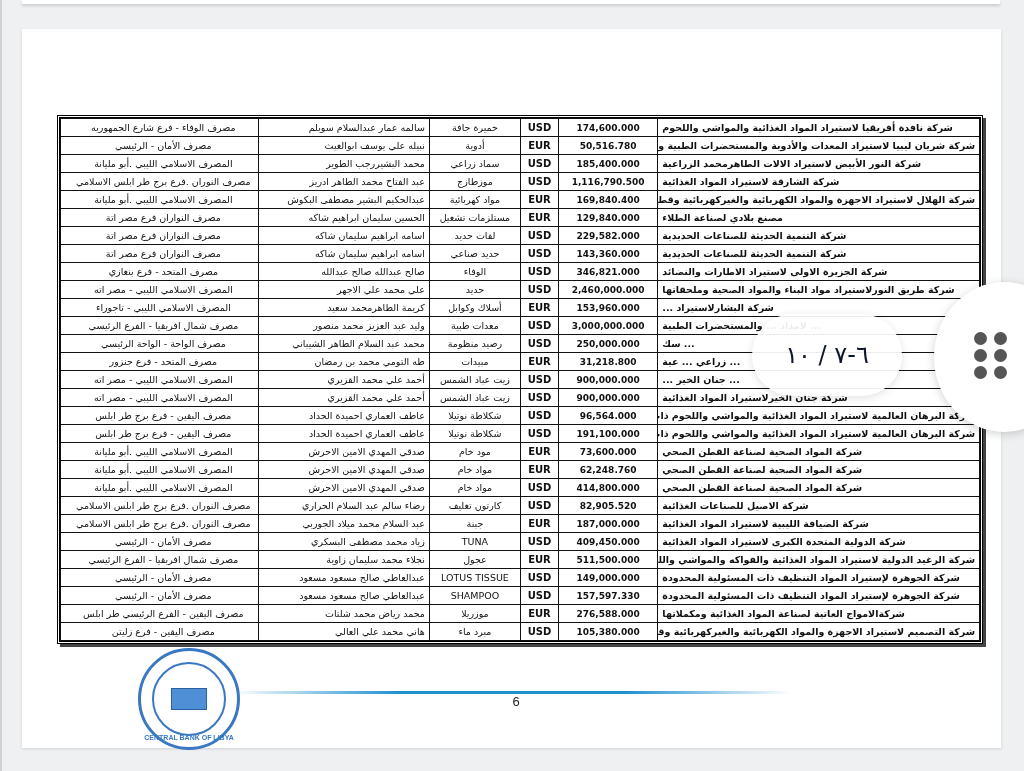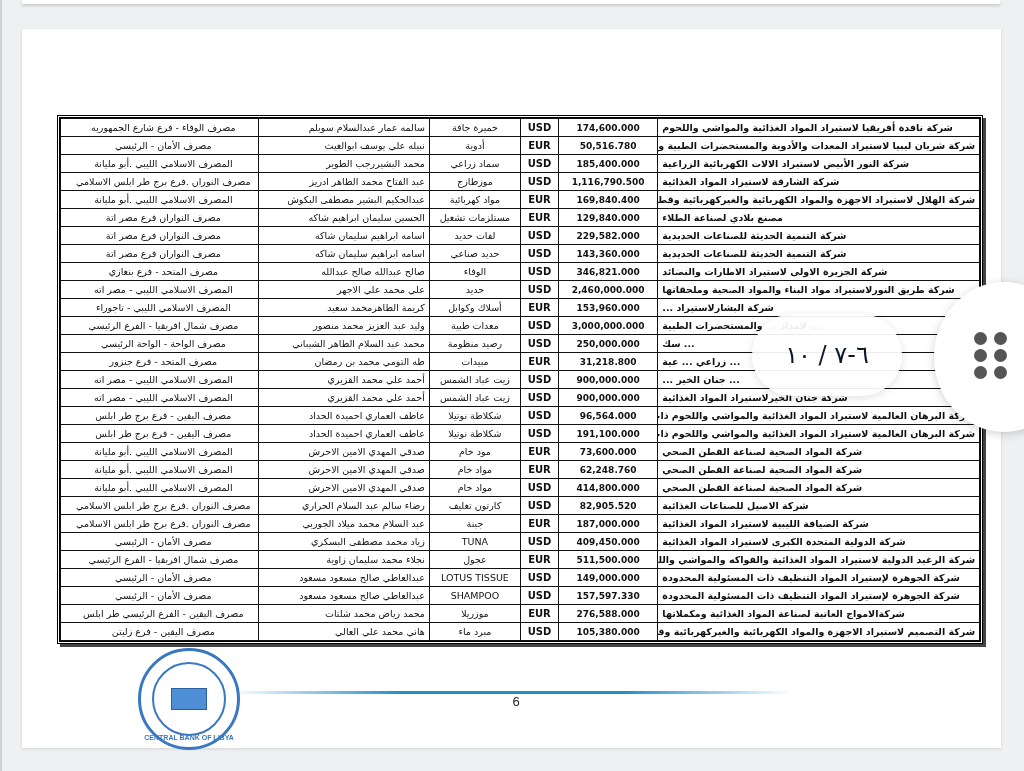--- a/index.html
+++ b/index.html
@@ -100,21 +100,21 @@
           </tr>
           <tr>
             <td class="company">شركة شريان ليبيا لاستيراد المعدات والأدوية والمستحضرات الطبية ومستلزمات الأم</td>
             <td class="amount">50,516.780</td>
             <td class="currency">EUR</td>
             <td class="goods">أدوية</td>
             <td class="person">نبيله علي يوسف ابوالغيث</td>
             <td class="bank">مصرف الأمان - الرئيسي</td>
           </tr>
           <tr>
-            <td class="company">شركة النور الأبيض لاستيراد الالات الكهربائية الزراعية</td>
+            <td class="company">شركة النور الأبيض لاستيراد الالات الطاهرمحمد الزراعية</td>
             <td class="amount">185,400.000</td>
             <td class="currency">USD</td>
             <td class="goods">سماد زراعي</td>
             <td class="person">محمد البشيررجب الطوير</td>
             <td class="bank">المصرف الاسلامي الليبي .أبو مليانة</td>
           </tr>
           <tr>
             <td class="company">شركة الشارقة لاستيراد المواد الغذائية</td>
             <td class="amount">1,116,790.500</td>
             <td class="currency">USD</td>

